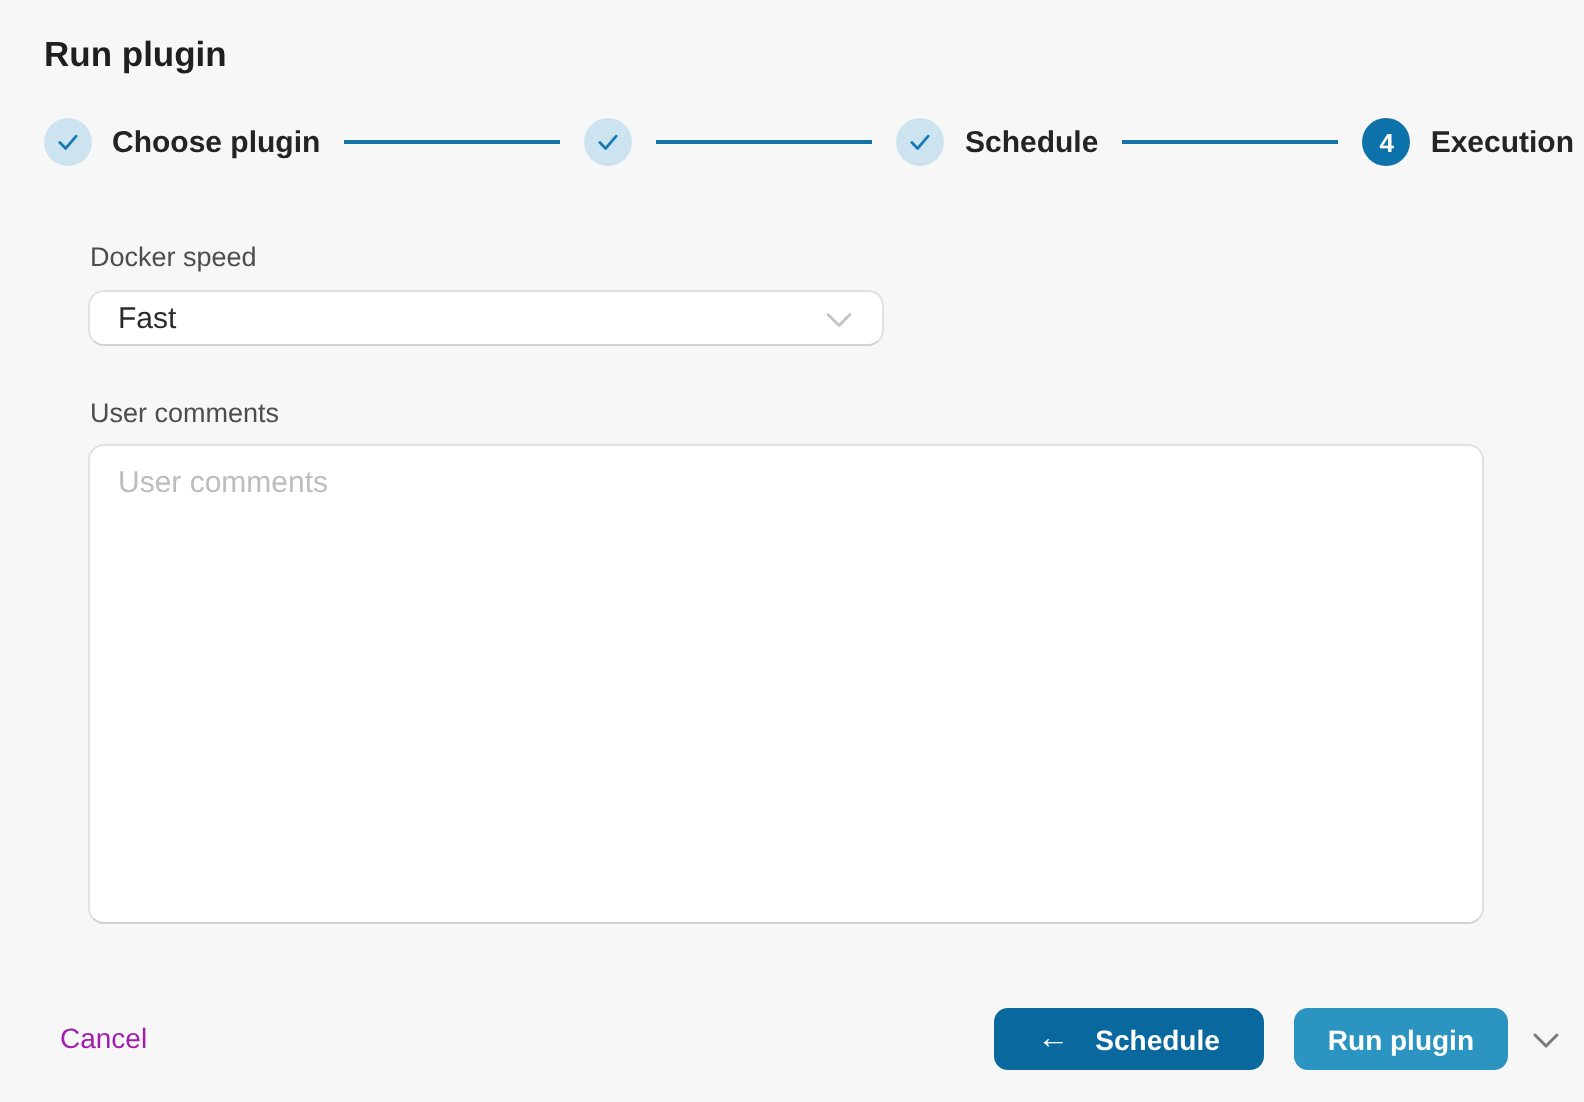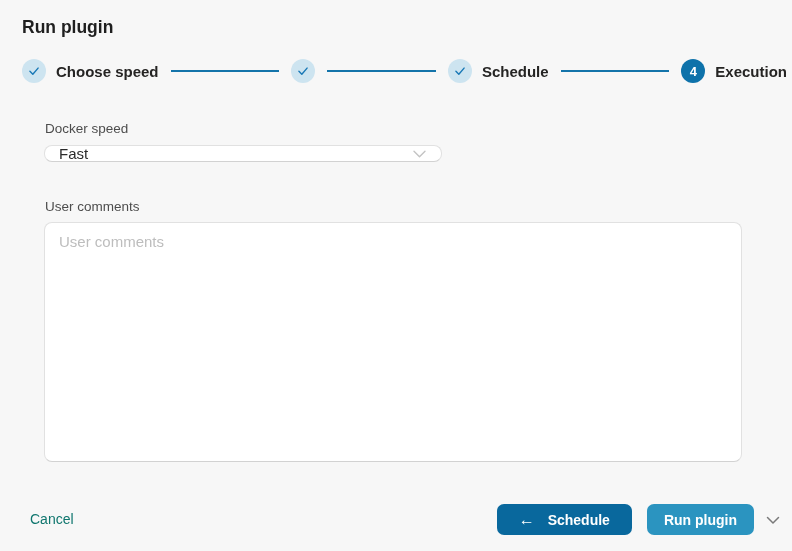--- a/index.html
+++ b/index.html
@@ -70,21 +70,21 @@
     left: 45px;
     font-size: 13.5px;
     color: #4d4d4d;
   }
   .label-docker { top: 121px; }
   .label-comments { top: 199px; }
 
   .select-box {
     position: absolute;
     left: 44px; top: 145px;
-    width: 398px; height: 17px;
+    width: 398px; height: 28px;
     background: #ffffff;
     border: 1px solid #e1e1e1;
     border-bottom-color: #d2d2d2;
     border-radius: 8px;
     display: flex;
     align-items: center;
     justify-content: space-between;
     padding: 0 14px;
     cursor: pointer;
   }
@@ -109,21 +109,21 @@
     resize: none;
     outline: none;
   }
   .comments-area::placeholder { color: #bdbdbd; }
 
   
   .cancel-link {
     position: absolute;
     left: 30px; top: 511px;
     font-size: 14px;
-    color: #0f766e;
+    color: #a21caf;
     cursor: pointer;
   }
   .footer-actions {
     position: absolute;
     right: 11px; top: 504px;
     display: flex;
     align-items: center;
   }
   .btn {
     height: 31px;
@@ -164,21 +164,21 @@
 
 <div class="dialog-title">Run plugin</div>
 
 <div class="stepper">
   <div class="step">
     <span class="step-circle done">
       <svg width="14" height="14" viewBox="0 0 24 24" fill="none">
           <polyline points="5,12.5 10,17.5 19,7" stroke="#1878b6" stroke-width="2.4" stroke-linecap="round" stroke-linejoin="round"></polyline>
         </svg>
     </span>
-    <span class="step-label">Choose speed</span>
+    <span class="step-label">Choose plugin</span>
   </div>
   <div class="connector"></div>
   <div class="step">
     <span class="step-circle done">
       <svg width="14" height="14" viewBox="0 0 24 24" fill="none">
           <polyline points="5,12.5 10,17.5 19,7" stroke="#1878b6" stroke-width="2.4" stroke-linecap="round" stroke-linejoin="round"></polyline>
         </svg>
     </span>
   </div>
   <div class="connector"></div>

